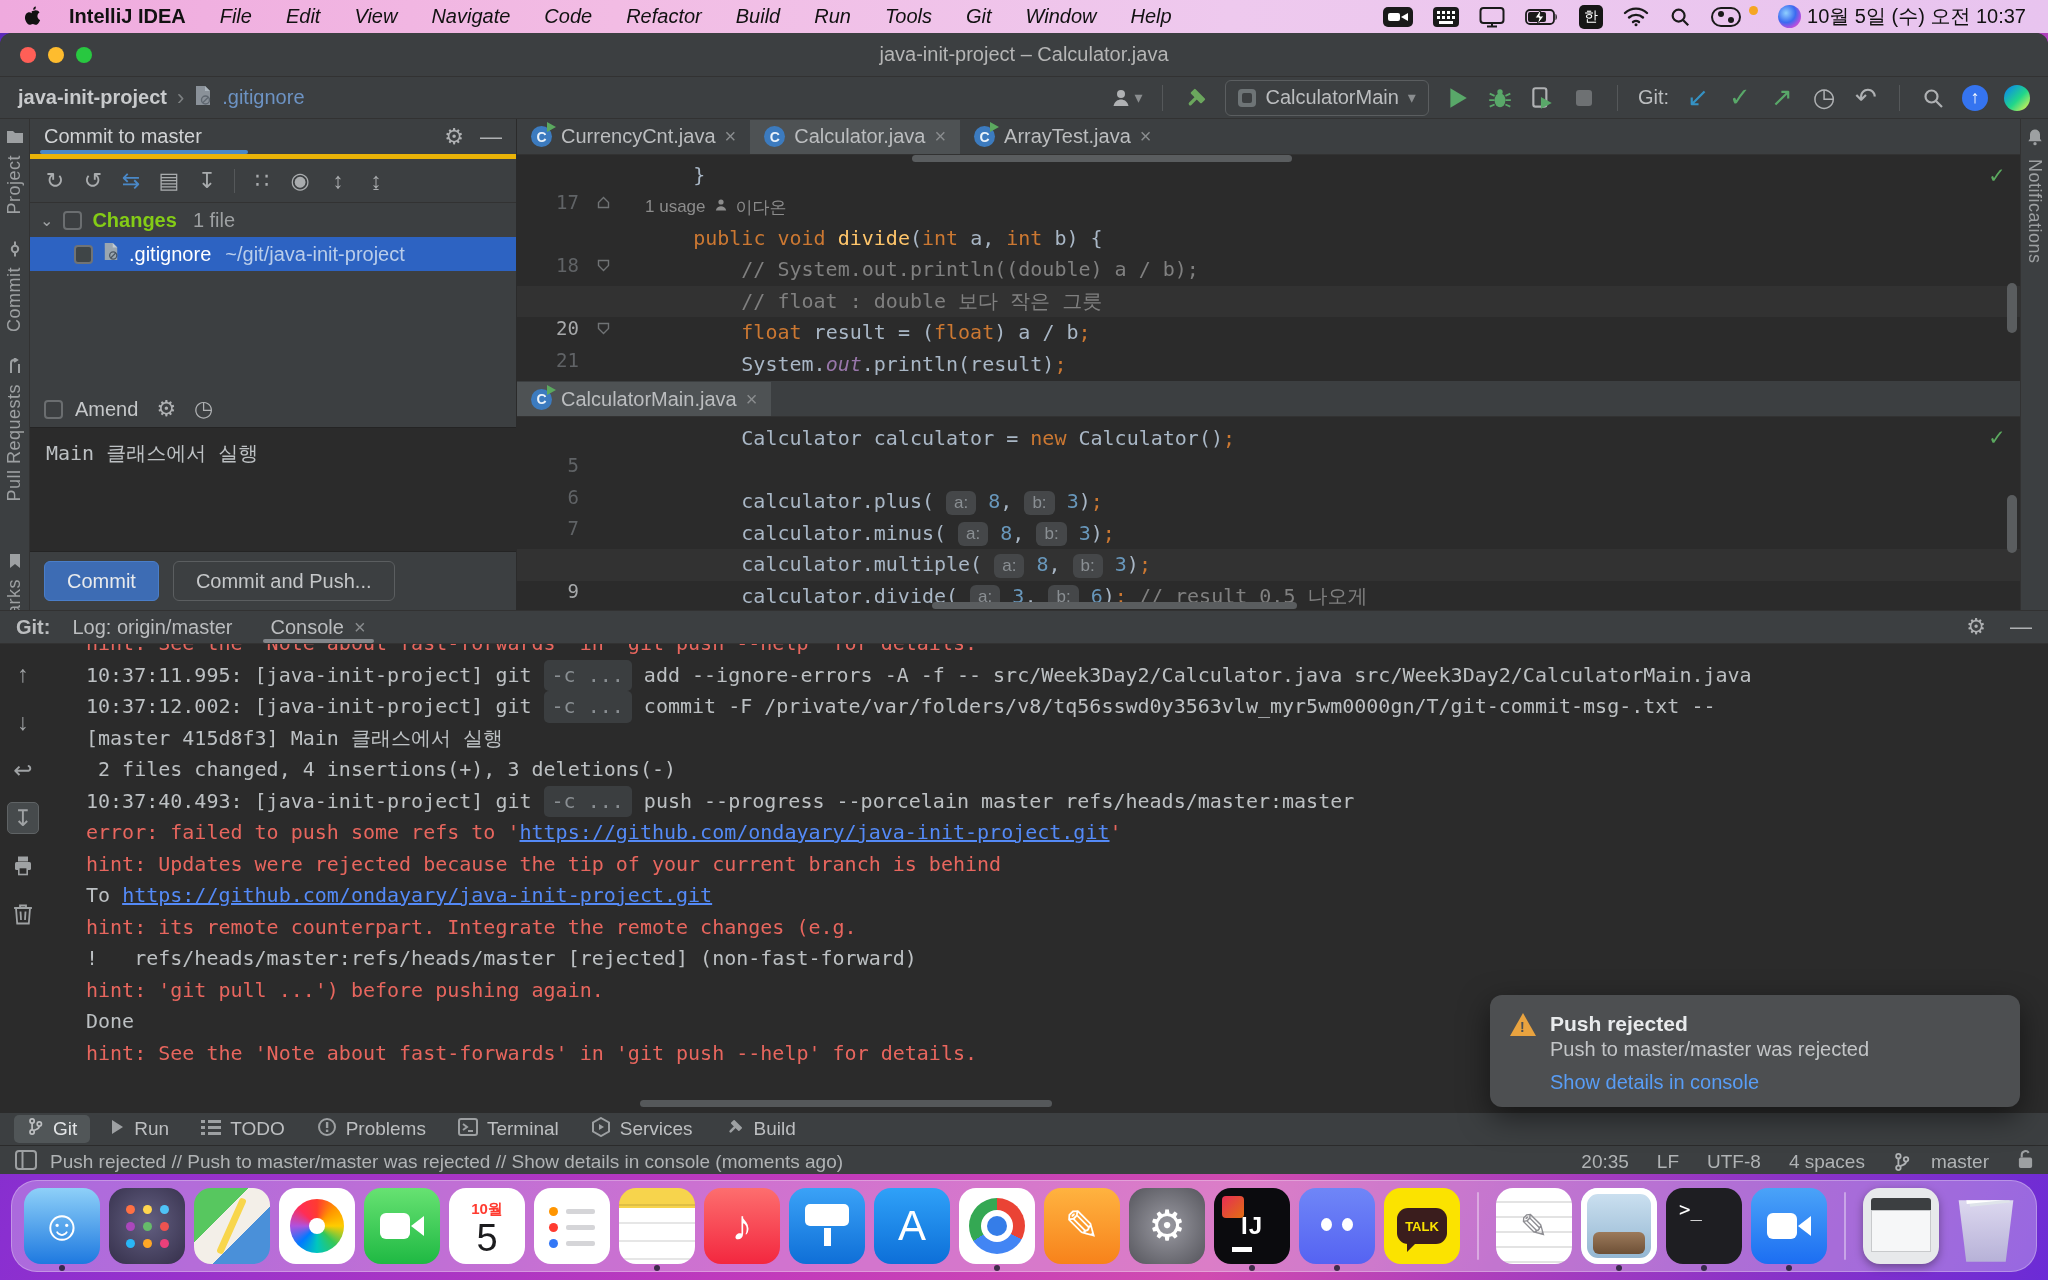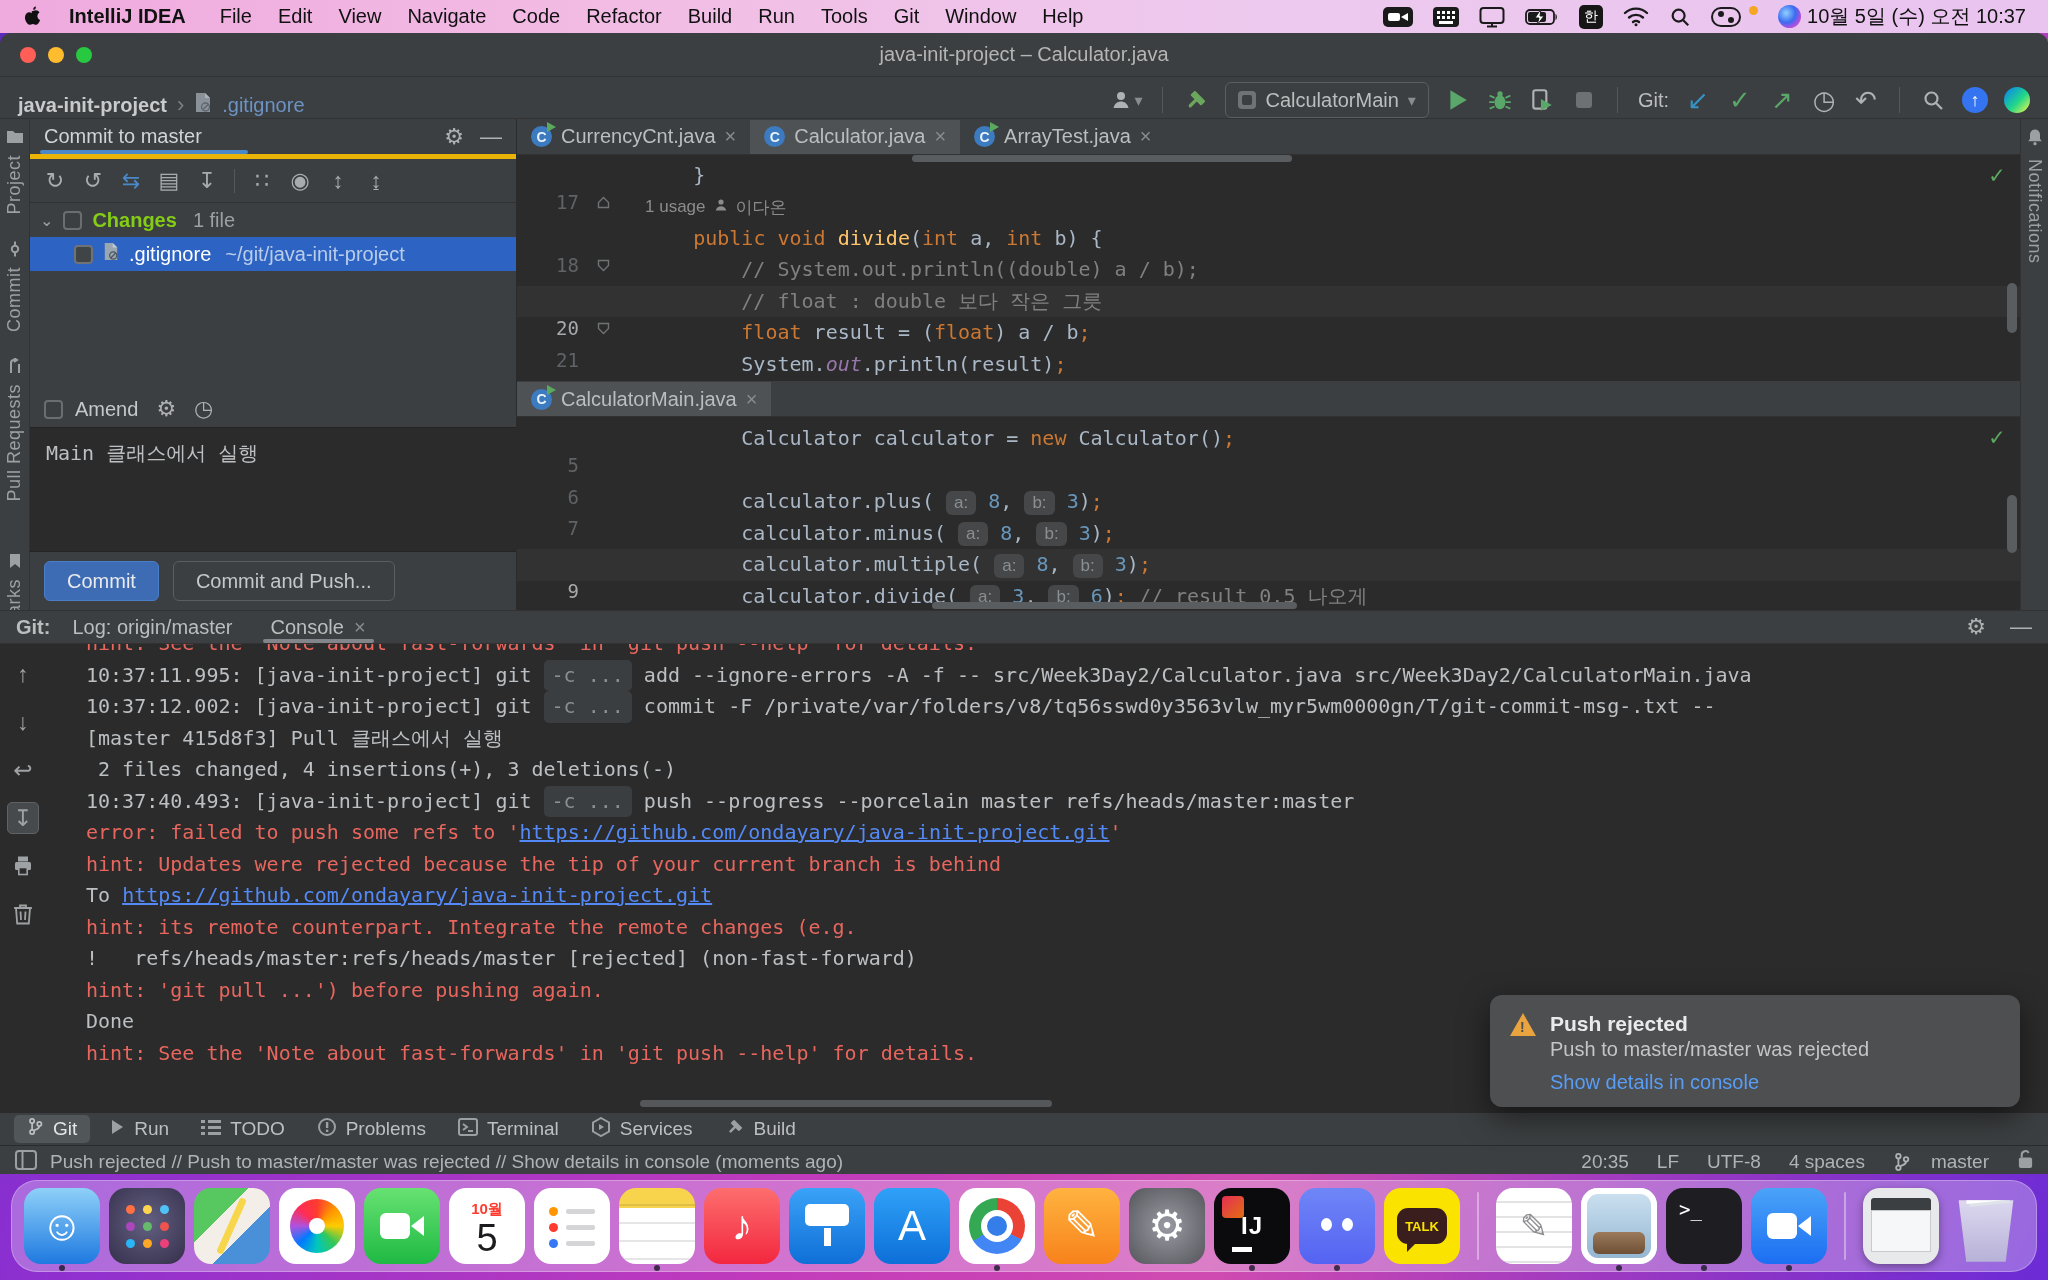--- a/index.html
+++ b/index.html
@@ -5,41 +5,41 @@
   html,body{margin:0;padding:0;background:#000;}
   #root{position:relative;width:2048px;height:1280px;overflow:hidden;
     font-family:"Liberation Sans",sans-serif;
     background:linear-gradient(115deg,#5b2ab8 0%,#8a2fd0 22%,#c23bbb 52%,#d04bb0 68%,#8d34c6 88%,#6b2bd6 100%);}
   
   .menubar{position:absolute;top:0;left:0;width:2048px;height:33px;display:flex;align-items:center;
     background:linear-gradient(90deg,#efaade 0%,#f2bce4 30%,#eec9ee 60%,#e8c4ef 100%);
     color:#111;font-size:20px;padding:0 22px;box-sizing:border-box;gap:0;}
   .menubar .apple{margin-right:28px;display:flex;align-items:center;}
   .menubar .appname{font-weight:700;margin-right:34px;}
-  #menu-items{display:flex;gap:26px;}
+  #menu-items{display:flex;gap:34px;font-style:italic;}
   .mb-item{white-space:nowrap;}
   .mb-right{margin-left:auto;display:flex;align-items:center;gap:20px;}
   .mb-clock{font-size:20px;margin-left:6px;white-space:nowrap;}
   .mi{display:flex;align-items:center;}
   .kor-chip{width:24px;height:24px;background:#161616;color:#fff;border-radius:5px;font-size:14px;
     display:flex;align-items:center;justify-content:center;}
   .siri-ball{width:23px;height:23px;border-radius:50%;
     background:radial-gradient(circle at 35% 35%,#8fd0ff,#3b6bf0 45%,#b44fe0 72%,#e85aa0);}
   .cc-dot{width:9px;height:9px;border-radius:50%;background:#f5a623;margin-left:-12px;margin-top:-12px;}
   
   .win{position:absolute;top:33px;left:0;width:2048px;height:1141px;background:#3c3f41;
     border-radius:12px 12px 0 0;overflow:hidden;}
   .titlebar{position:relative;height:43px;background:#3c3f41;border-bottom:1px solid #323232;
     display:flex;align-items:center;}
   .tl{width:16px;height:16px;border-radius:50%;margin-left:12px;}
   .tl:first-child{margin-left:20px;}
   .tl-close{background:#ff5f57;} .tl-min{background:#febc2e;} .tl-zoom{background:#28c840;}
   .wtitle{position:absolute;left:0;right:0;text-align:center;color:#b5b5b5;font-size:20px;pointer-events:none;}
   
-  .toolbar{height:42px;background:#3c3f41;border-bottom:1px solid #323232;display:flex;align-items:flex-end;
+  .toolbar{height:42px;background:#3c3f41;border-bottom:1px solid #323232;display:flex;align-items:center;
     padding:0 18px;box-sizing:border-box;color:#bbbdbf;font-size:20px;}
   .crumbs{display:flex;align-items:center;gap:10px;}
   .crumb-proj{font-weight:700;color:#c8cacc;}
   .crumb-sep{color:#7d8082;font-size:22px;}
   .crumb-file{color:#6d93c4;}
   .tb-right{margin-left:auto;display:flex;align-items:center;gap:16px;}
   .tb-ico{display:flex;align-items:center;justify-content:center;min-width:26px;height:30px;color:#afb1b3;font-size:24px;}
   .tb-div{width:1px;height:26px;background:#55585a;margin:0 4px;}
   .runcfg{display:flex;align-items:center;gap:9px;border:1px solid #5b5e60;border-radius:6px;height:34px;
     padding:0 12px;color:#bbbdbf;}
@@ -646,21 +646,21 @@
                 <path d="M8 6V3.5h6V6"></path>
                 <line x1="8.5" y1="9.5" x2="9" y2="18"></line>
                 <line x1="13.5" y1="9.5" x2="13" y2="18"></line>
               </svg>
             </span>
           </div>
         <div class="gp-console" id="gp-console">
             <div class="clog"><span class="cl-r">hint: See the 'Note about fast-forwards' in 'git push --help' for details.</span></div>
             <div class="clog"><span class="cl-w">10:37:11.995: [java-init-project] git </span><span class="cl-chip">-c ...</span><span class="cl-w"> add --ignore-errors -A -f -- src/Week3Day2/Calculator.java src/Week3Day2/CalculatorMain.java</span></div>
             <div class="clog"><span class="cl-w">10:37:12.002: [java-init-project] git </span><span class="cl-chip">-c ...</span><span class="cl-w"> commit -F /private/var/folders/v8/tq56sswd0y3563vlw_myr5wm0000gn/T/git-commit-msg-.txt --</span></div>
-            <div class="clog"><span class="cl-w">[master 415d8f3] Pull 클래스에서 실행</span></div>
+            <div class="clog"><span class="cl-w">[master 415d8f3] Main 클래스에서 실행</span></div>
             <div class="clog"><span class="cl-w"> 2 files changed, 4 insertions(+), 3 deletions(-)</span></div>
             <div class="clog"><span class="cl-w">10:37:40.493: [java-init-project] git </span><span class="cl-chip">-c ...</span><span class="cl-w"> push --progress --porcelain master refs/heads/master:master</span></div>
             <div class="clog"><span class="cl-r">error: failed to push some refs to '</span><span class="cl-link">https://github.com/ondayary/java-init-project.git</span><span class="cl-r">'</span></div>
             <div class="clog"><span class="cl-r">hint: Updates were rejected because the tip of your current branch is behind</span></div>
             <div class="clog"><span class="cl-w">To </span><span class="cl-link">https://github.com/ondayary/java-init-project.git</span></div>
             <div class="clog"><span class="cl-r">hint: its remote counterpart. Integrate the remote changes (e.g.</span></div>
             <div class="clog"><span class="cl-w">!   refs/heads/master:refs/heads/master [rejected] (non-fast-forward)</span></div>
             <div class="clog"><span class="cl-r">hint: 'git pull ...') before pushing again.</span></div>
             <div class="clog"><span class="cl-w">Done</span></div>
             <div class="clog"><span class="cl-r">hint: See the 'Note about fast-forwards' in 'git push --help' for details.</span></div>

